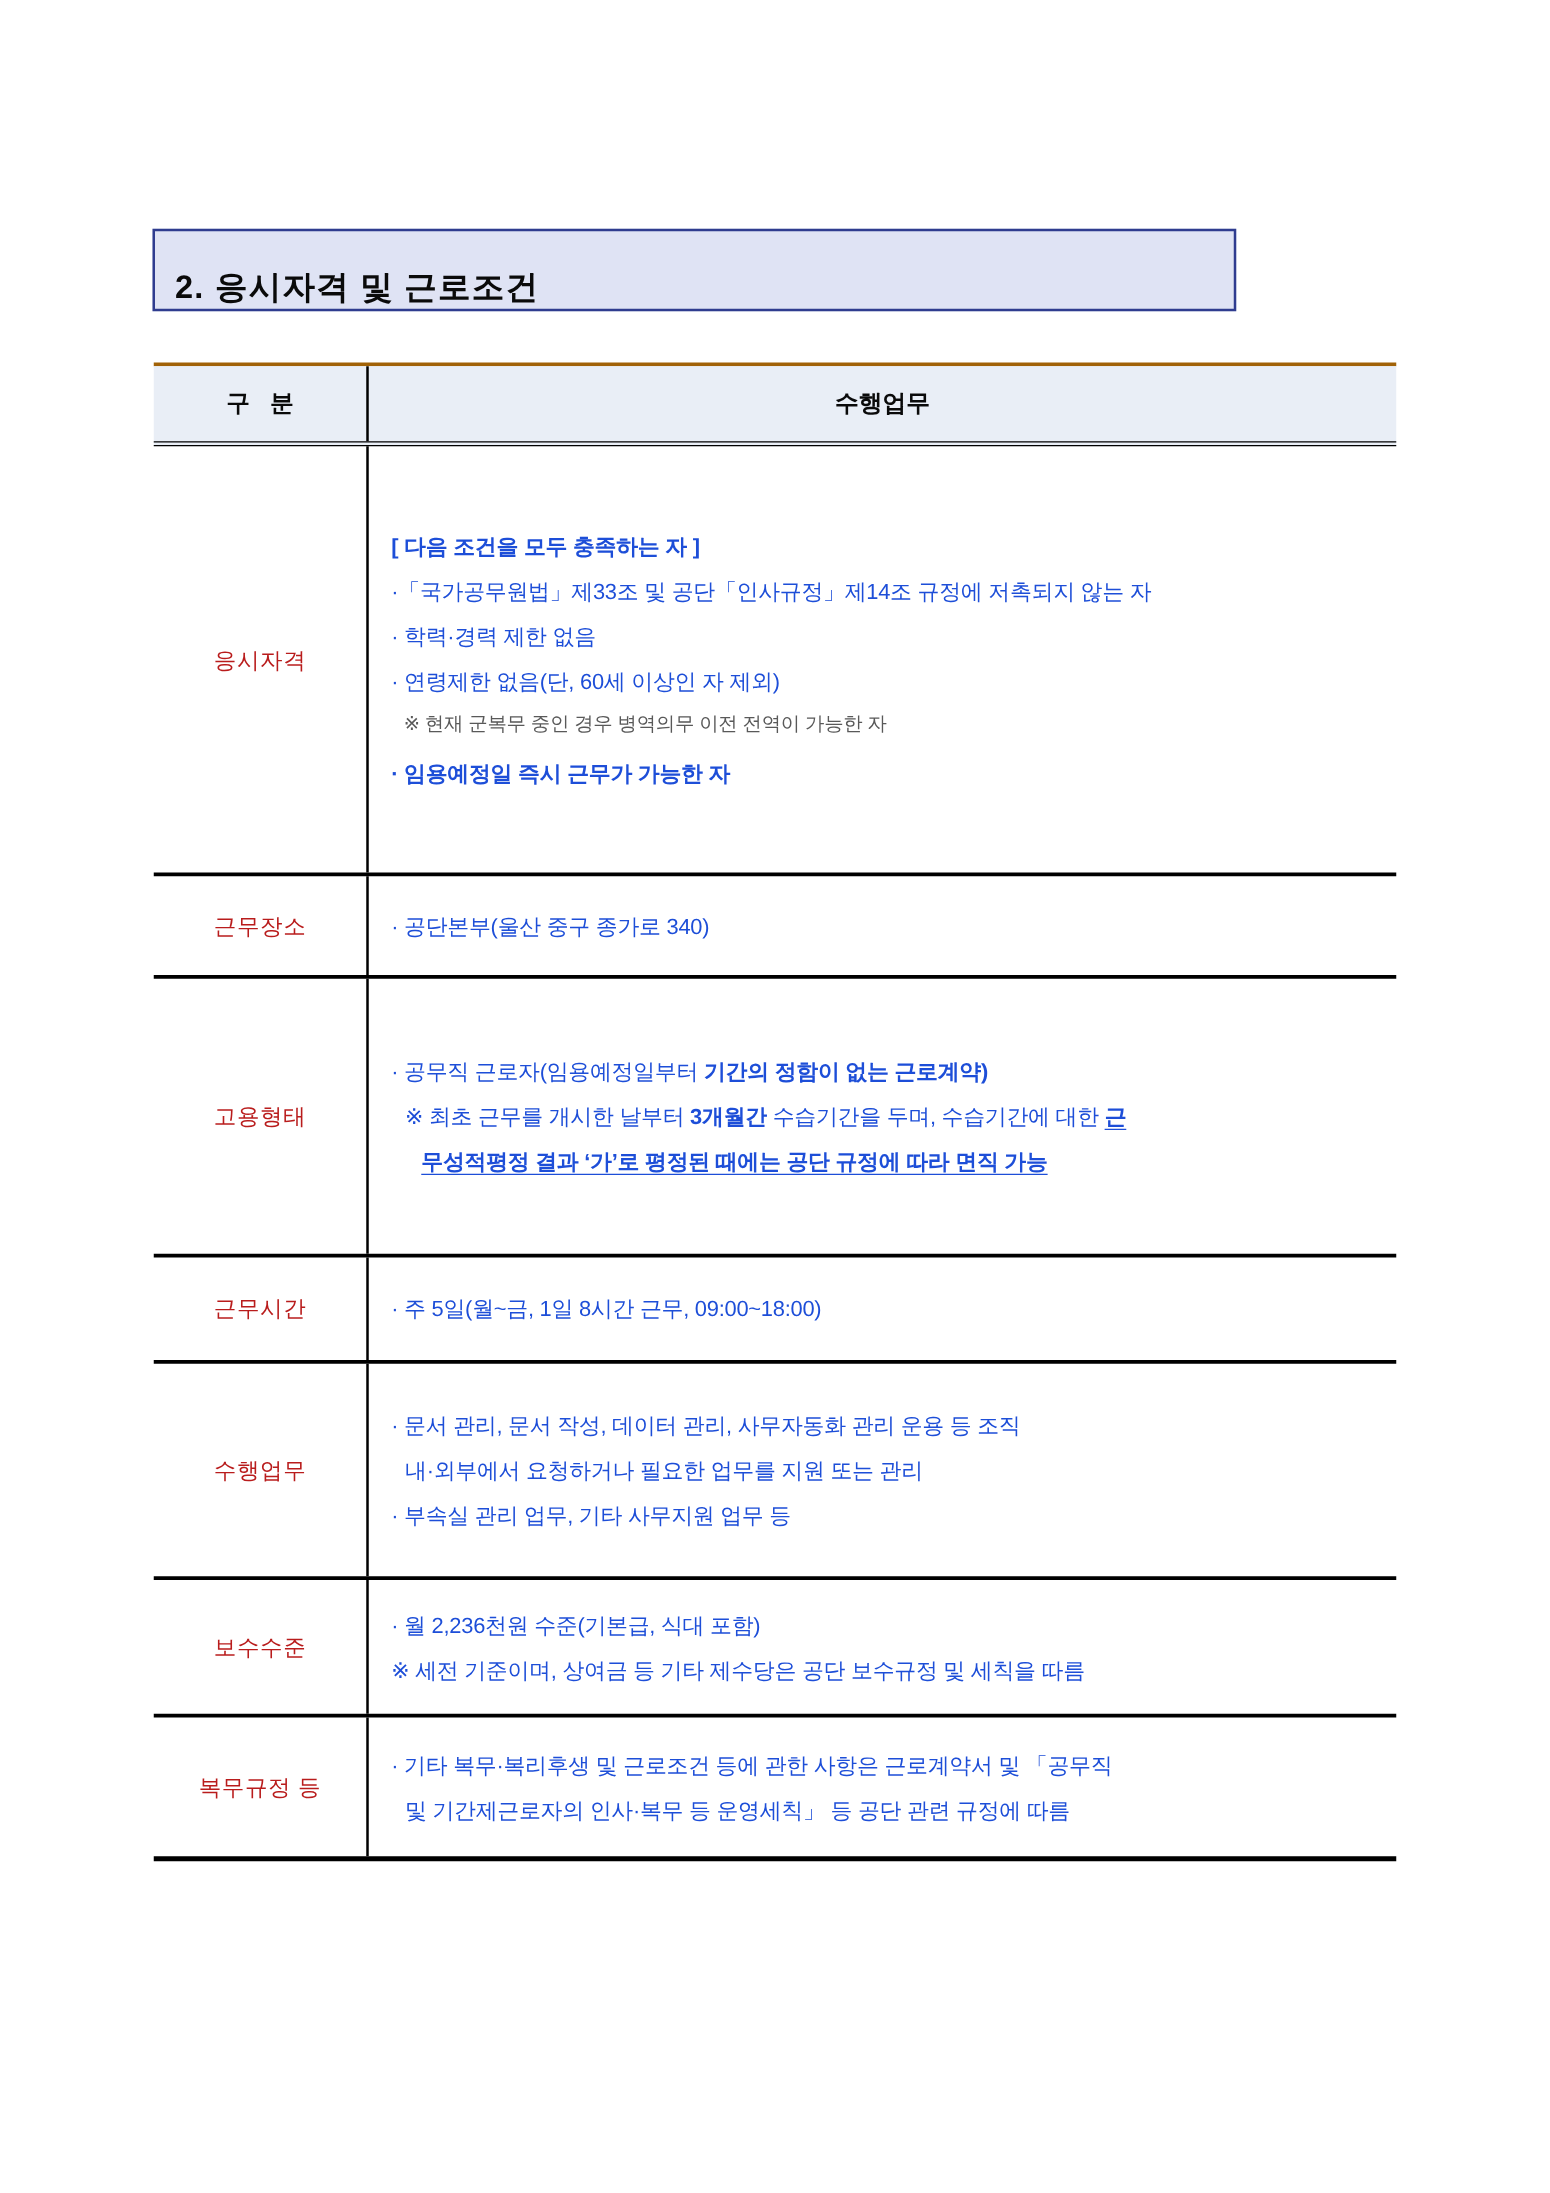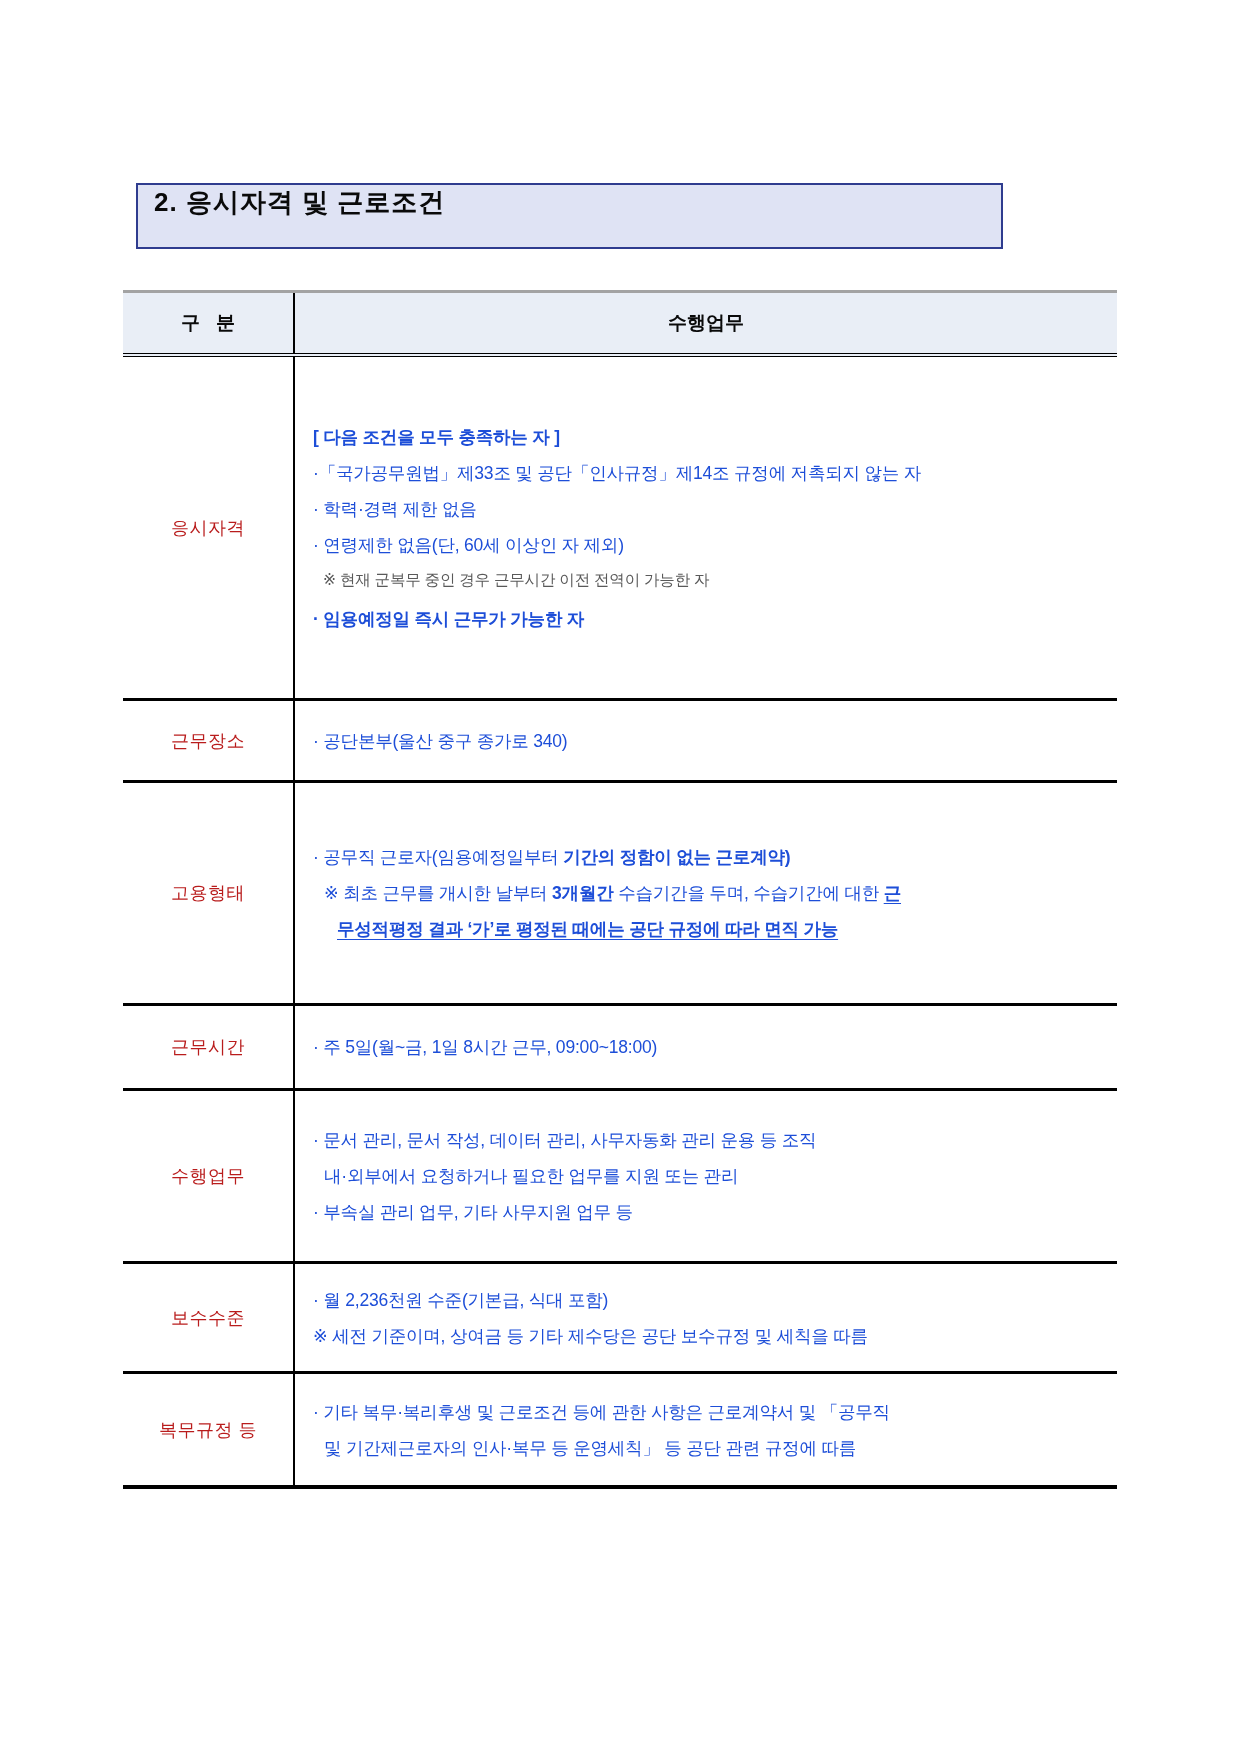--- a/index.html
+++ b/index.html
@@ -4,30 +4,30 @@
 <style>
   html,body{margin:0;padding:0;}
   body{
     width:1240px;height:1754px;background:#ffffff;
     font-family:"Liberation Sans","DejaVu Sans",sans-serif;
     color:#111;position:relative;
   }
   .page{position:absolute;left:0;top:0;width:1240px;height:1754px;}
   
   .title-box{
-    position:absolute;left:136px;top:183px;width:867px;height:66px;
+    position:absolute;left:122px;top:183px;width:867px;height:66px;
     background:#dfe3f4;border:2px solid #2f3c8f;
-    display:flex;align-items:flex-start;box-sizing:border-box;
+    display:flex;align-items:flex-end;box-sizing:border-box;
     padding-left:16px;
   }
   .title-box .txt{font-size:26px;font-weight:bold;letter-spacing:1px;color:#0a0a0a;}
   
   .tbl{
     position:absolute;left:123px;top:290px;width:994px;
-    border-top:3px solid #a3a3a3;box-sizing:border-box;
+    border-top:3px solid #a16207;box-sizing:border-box;
   }
   .hdr{
     display:flex;height:60px;background:#e9eef6;
     border-bottom:4px double #000;
   }
   .row{display:flex;border-bottom:3px solid #000;}
   .row.last{border-bottom:4px solid #000;}
   .c-label{
     width:172px;flex:0 0 172px;border-right:2px solid #000;
     display:flex;align-items:center;justify-content:center;
@@ -78,21 +78,21 @@
 
     <div class="row h-r0">
       <div class="c-label">
         <span class="label-txt">응시자격</span>
       </div>
       <div class="c-body">
         <div class="line b">[ 다음 조건을 모두 충족하는 자 ]</div>
         <div class="line">·「국가공무원법」제33조 및 공단「인사규정」제14조 규정에 저촉되지 않는 자</div>
         <div class="line">· 학력·경력 제한 없음</div>
         <div class="line">· 연령제한 없음(단, 60세 이상인 자 제외)</div>
-        <div class="line note">※ 현재 군복무 중인 경우 근무시간 이전 전역이 가능한 자</div>
+        <div class="line note">※ 현재 군복무 중인 경우 병역의무 이전 전역이 가능한 자</div>
         <div class="line b sp-above">· 임용예정일 즉시 근무가 가능한 자</div>
       </div>
     </div>
 
     <div class="row h-r1">
       <div class="c-label">
         <span class="label-txt">근무장소</span>
       </div>
       <div class="c-body">
         <div class="line">· 공단본부(울산 중구 종가로 340)</div>

